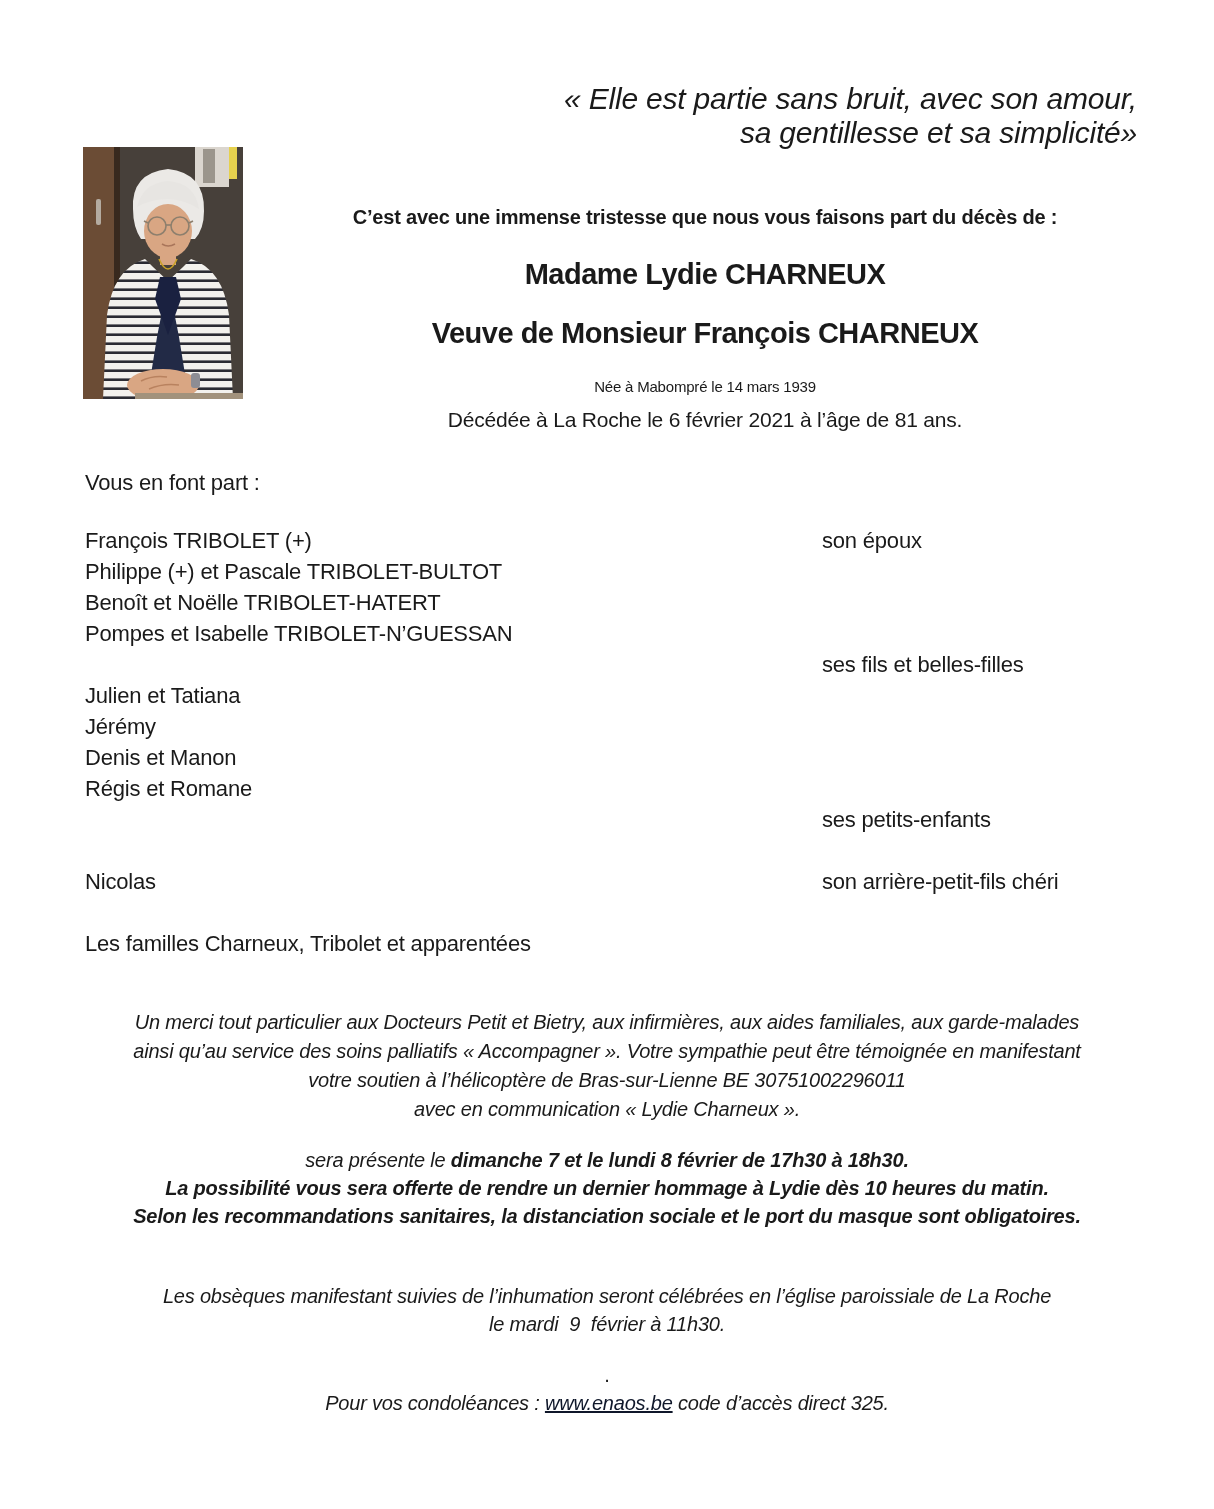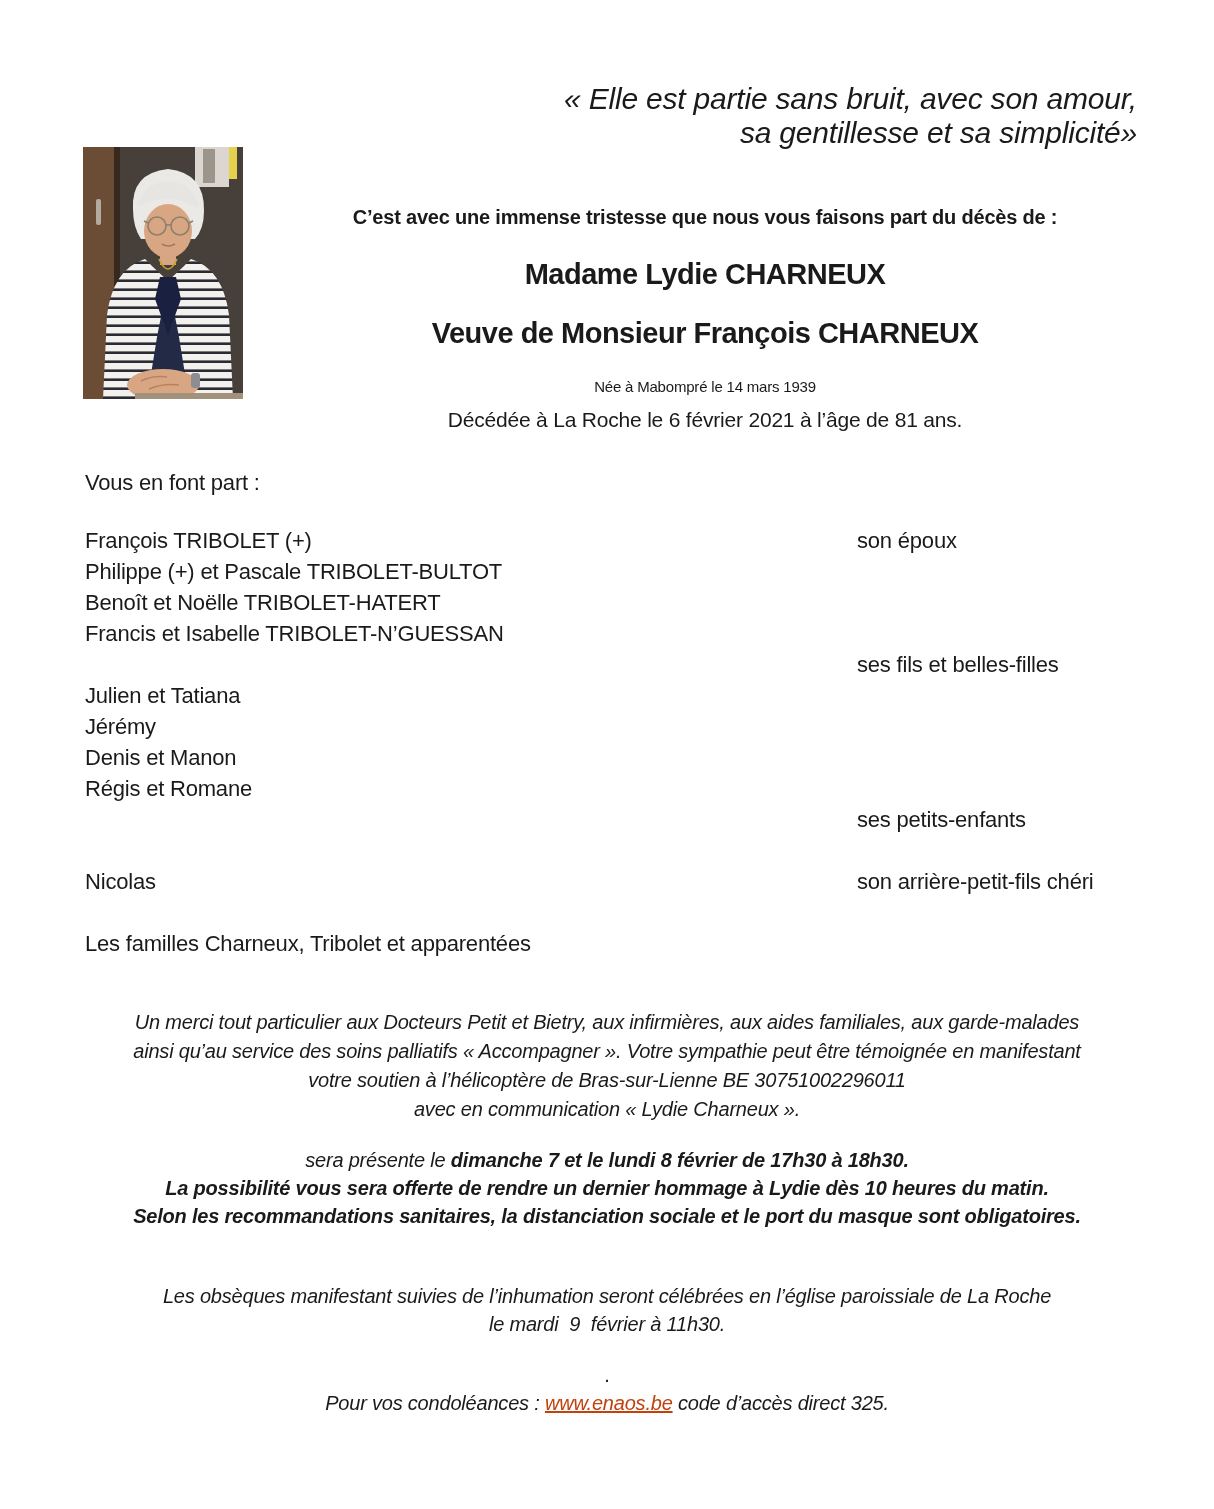--- a/index.html
+++ b/index.html
@@ -23,33 +23,33 @@
   .center-block{left:275px;width:860px;text-align:center;}
   .intro{top:206px;font-weight:bold;font-size:20px;}
   .dec-name{top:258px;font-weight:bold;font-size:29px;letter-spacing:-0.5px;}
   .dec-title2{top:317px;font-weight:bold;font-size:29px;letter-spacing:-0.5px;}
   .born{top:378px;font-size:15px;}
   .died{top:408px;font-size:21px;}
   .family-heading{left:85px;top:470px;font-size:22px;}
   .family-rows{left:85px;top:528px;width:1065px;font-size:22px;}
   .frow{position:relative;height:31px;white-space:pre-wrap;}
   .fleft{display:inline-block;white-space:pre-wrap;}
-  .fright{position:absolute;left:772px;top:0;white-space:pre-wrap;text-align:center;}
+  .fright{position:absolute;left:737px;top:0;white-space:pre-wrap;text-align:center;}
   .para{
     left:40px;width:1134px;text-align:center;
     font-style:italic;font-size:20px;line-height:29px;
   }
   .para .line{white-space:pre-wrap;}
   .thanks{top:1008px;}
   .repose{top:1146px;line-height:28px;}
   .obseques{top:1282px;line-height:28px;}
   .bold{font-weight:bold;}
   .dot-line{top:1364px;left:40px;width:1134px;text-align:center;font-size:20px;}
   .condolences{top:1392px;left:40px;width:1134px;text-align:center;font-style:italic;font-size:20px;}
-  .link{color:#c2410c;text-decoration:underline;cursor:pointer;}
+  .link{color:#0f172a;text-decoration:underline;cursor:pointer;}
 </style>
 </head>
 <body>
 
 <div class="page">
 
   <div class="abs quote">
     <div>« Elle est partie sans bruit, avec son amour,</div>
     <div>sa gentillesse et sa simplicité»</div>
   </div>
@@ -107,21 +107,21 @@
   <div class="abs center-block dec-name">Madame Lydie CHARNEUX</div>
   <div class="abs center-block dec-title2">Veuve de Monsieur François CHARNEUX</div>
   <div class="abs center-block born">Née à Mabompré le 14 mars 1939</div>
   <div class="abs center-block died">Décédée à La Roche le 6 février 2021 à l’âge de 81 ans.</div>
 
   <div class="abs family-heading">Vous en font part :</div>
   <div class="abs family-rows">
     <div class="frow"><span class="fleft">François TRIBOLET (+)</span><span class="fright">son époux</span></div>
     <div class="frow"><span class="fleft">Philippe (+) et Pascale TRIBOLET-BULTOT</span><span class="fright"></span></div>
     <div class="frow"><span class="fleft">Benoît et Noëlle TRIBOLET-HATERT</span><span class="fright"></span></div>
-    <div class="frow"><span class="fleft">Francis et Isabelle TRIBOLET-N’GUESSAN</span><span class="fright"></span></div>
+    <div class="frow"><span class="fleft">Pompes et Isabelle TRIBOLET-N’GUESSAN</span><span class="fright"></span></div>
     <div class="frow"><span class="fleft"></span><span class="fright">ses fils et belles-filles</span></div>
     <div class="frow"><span class="fleft">Julien et Tatiana</span><span class="fright"></span></div>
     <div class="frow"><span class="fleft">Jérémy</span><span class="fright"></span></div>
     <div class="frow"><span class="fleft">Denis et Manon</span><span class="fright"></span></div>
     <div class="frow"><span class="fleft">Régis et Romane</span><span class="fright"></span></div>
     <div class="frow"><span class="fleft"></span><span class="fright">ses petits-enfants</span></div>
     <div class="frow"><span class="fleft"></span><span class="fright"></span></div>
     <div class="frow"><span class="fleft">Nicolas</span><span class="fright">son arrière-petit-fils chéri</span></div>
     <div class="frow"><span class="fleft"></span><span class="fright"></span></div>
     <div class="frow"><span class="fleft">Les familles Charneux, Tribolet et apparentées</span><span class="fright"></span></div>

